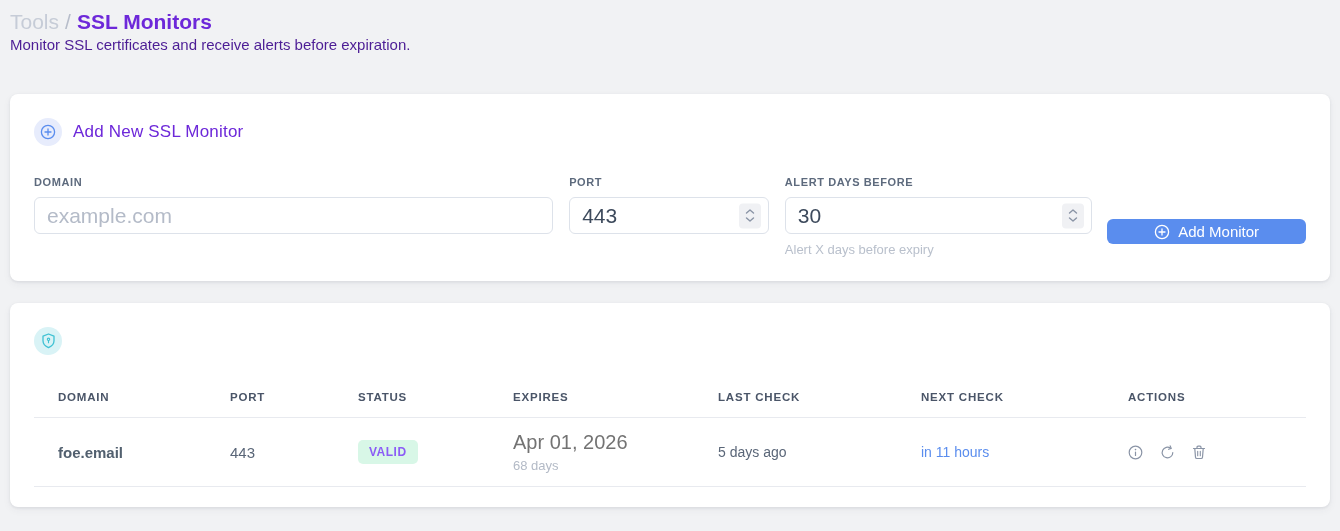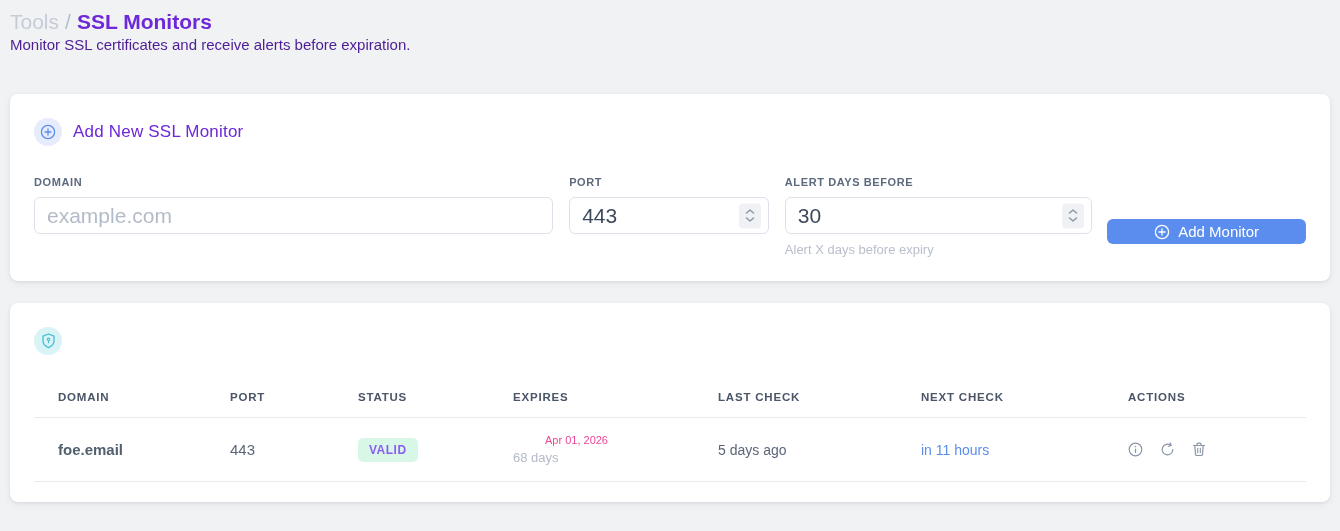--- a/index.html
+++ b/index.html
@@ -49,21 +49,21 @@
 
   
   table { width:100%; border-collapse:collapse; margin-top:36px; table-layout:fixed; }
   th { text-align:left; font-size:11.5px; font-weight:700; letter-spacing:.8px;
     color:#4a5568; padding:0 0 14px 24px; border-bottom:1px solid #e8eaef; }
   td { padding:13px 0 13px 24px; border-bottom:1px solid #e8eaef; vertical-align:middle;
     font-size:15px; color:#5a6678; height:64px; }
   .cell-domain { font-weight:700; color:#52606f; }
   .badge-valid { display:inline-block; background:#d8f7e7; color:#8b5cf6; font-size:12px;
     font-weight:700; letter-spacing:.5px; padding:5px 11px; border-radius:5px; }
-  .expires-date { color:#ec4899; font-weight:500; font-size:11px;margin-left:32px; }
+  .expires-date { color:#737373; font-weight:500; font-size:20px; }
   .expires-days { color:#b3bac6; font-size:13px; margin-top:4px; }
   .cell-last { font-size:14px; }
   .cell-next { font-size:14px; color:#5a8dee; }
   .actions { display:flex; align-items:center; gap:17px; }
   .icon-btn { background:none; border:none; padding:0; cursor:pointer; line-height:0;
     color:#8a94a6; }
   svg { display:block; }
 </style>
 </head>
 <body>

